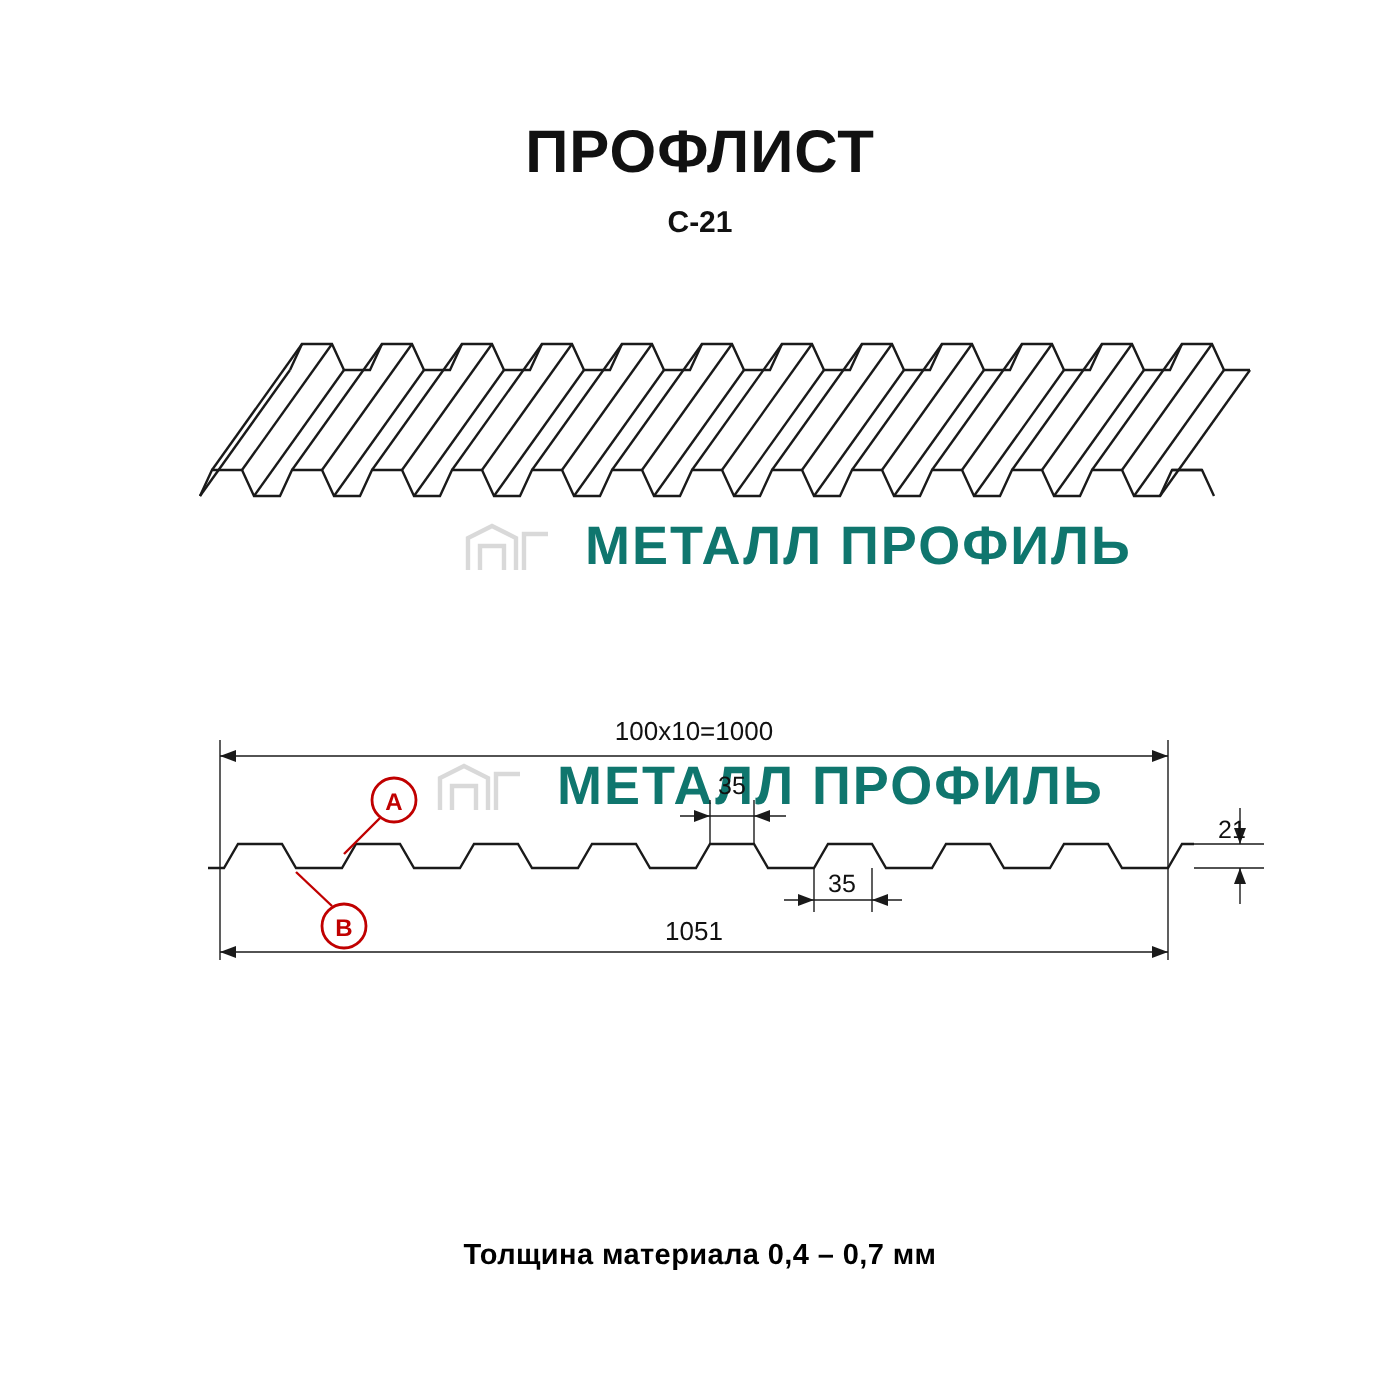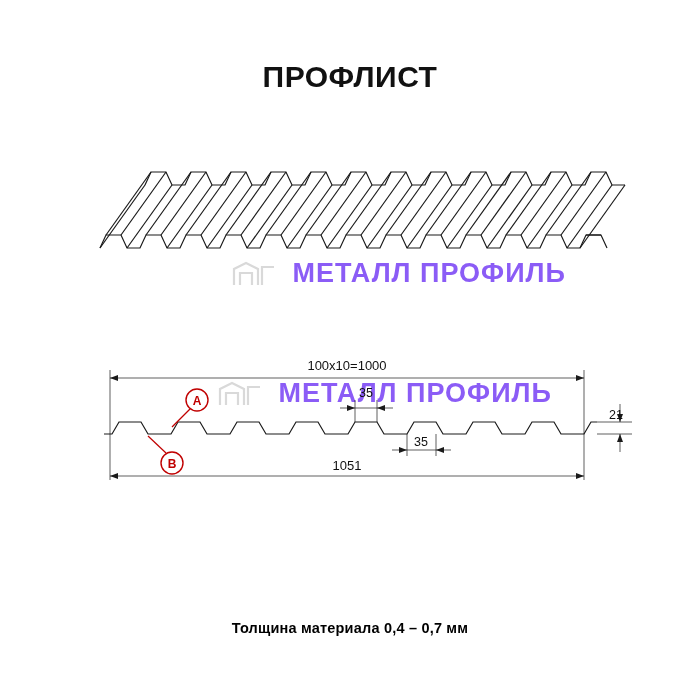--- a/index.html
+++ b/index.html
@@ -49,21 +49,21 @@
     width: 700px;
     text-align: center;
     font-size: 14.5px;
     font-weight: bold;
     color: #000000;
     letter-spacing: 0.2px;
   }
   .wm {
     position: absolute;
     pointer-events: none;
-    color: #8b5cf6;
+    color: #0f766e;
     font-size: 27px;
     font-weight: bold;
     letter-spacing: 1px;
     white-space: nowrap;
   }
   .wm1 { top: 258px; left: 232px; }
   .wm2 { top: 378px; left: 218px; }
   .wm-mark {
     display: inline-block;
     width: 44px;
@@ -94,20 +94,21 @@
     font-weight: bold;
     fill: #c00000;
   }
 </style>
 </head>
 <body>
 
 <div class="page">
 
   <div class="title">ПРОФЛИСТ</div>
+  <div class="subtitle">С-21</div>
 
   <div class="wm wm1">
     <svg class="wm-mark" viewBox="0 0 44 26">
       <path d="M2 24 L2 8 L14 2 L26 8 L26 24" fill="none" stroke="#d9d9d9" stroke-width="2.2"></path>
       <path d="M8 24 L8 12 L20 12 L20 24" fill="none" stroke="#d9d9d9" stroke-width="2.2"></path>
       <path d="M30 24 L30 6 L42 6" fill="none" stroke="#d9d9d9" stroke-width="2.2"></path>
     </svg>
     <span>МЕТАЛЛ ПРОФИЛЬ</span>
   </div>
 

